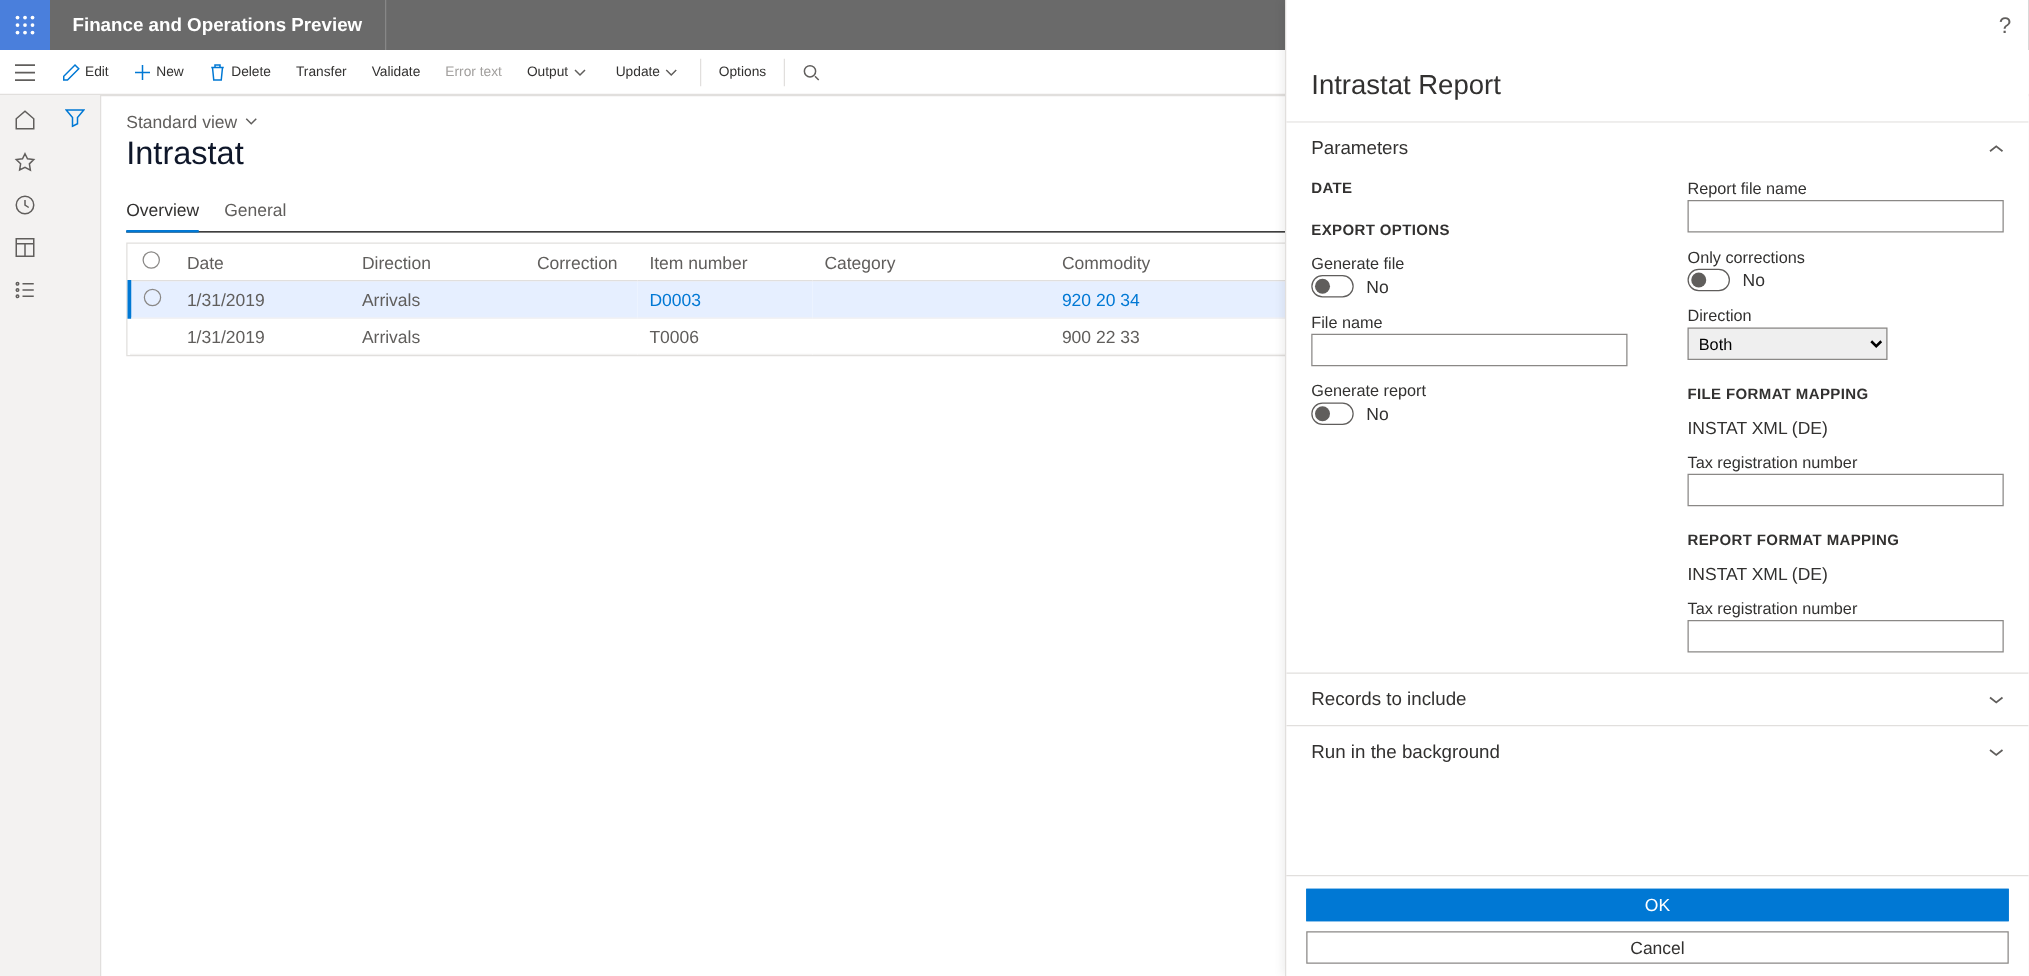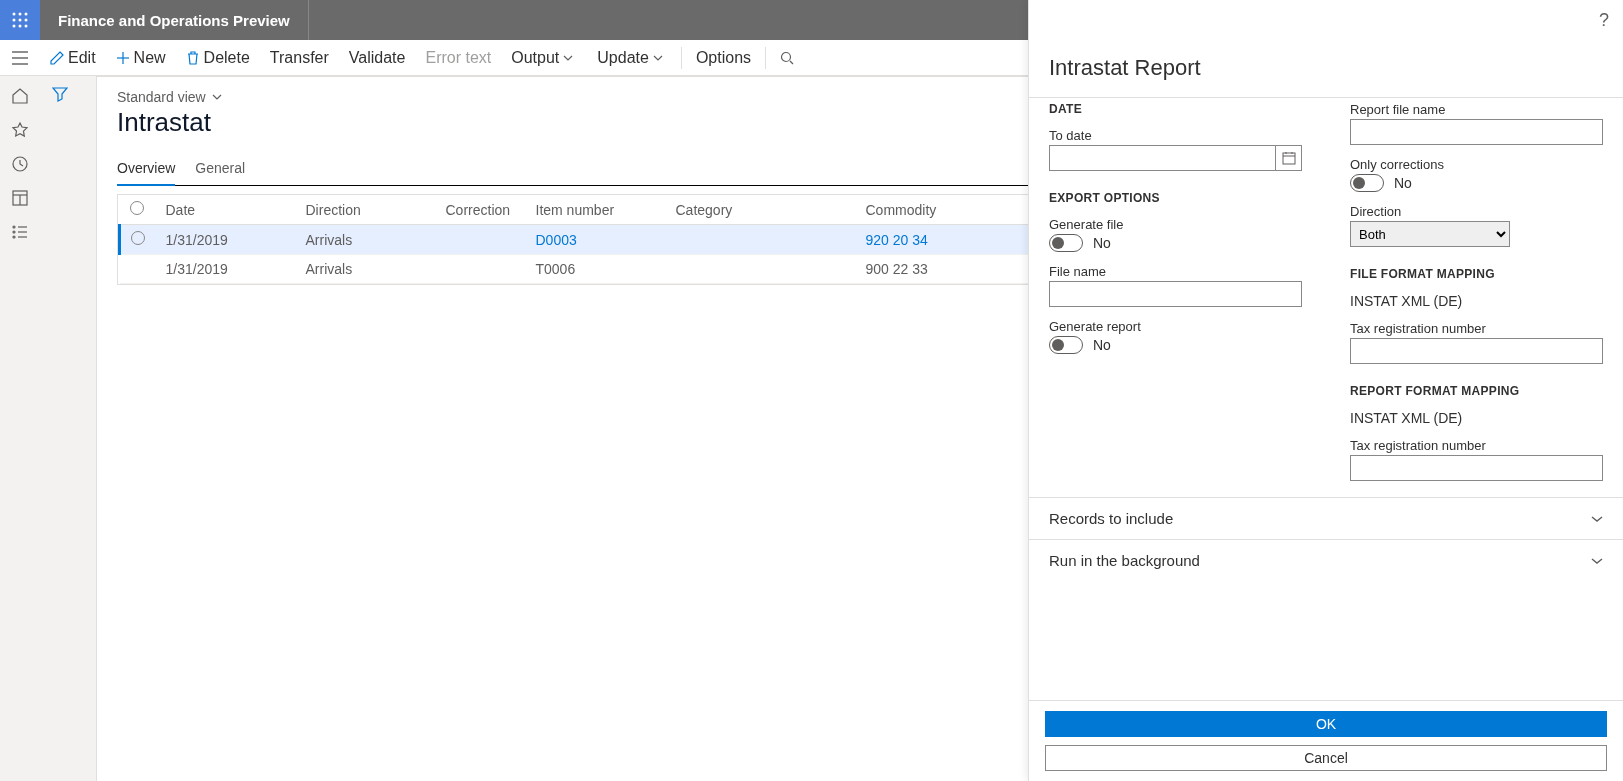--- a/index.html
+++ b/index.html
@@ -7,36 +7,36 @@
 
 
 .topbar { height: 40px; background: #6a6a6a; color: #fff; display: flex; align-items: stretch; }
 .topbar .waffle { width: 40px; background: #4a7fdc; display: flex; align-items: center; justify-content: center; }
 .topbar .waffle svg { width: 16px; height: 16px; }
 .topbar .title { display: flex; align-items: center; padding: 12px 18px; font-size: 15px; font-weight: 600; border-right: 1px solid rgba(255,255,255,0.2); }
 
 
 .actionbar { height: 36px; border-bottom: 1px solid #e1dfdd; display: flex; align-items: center; padding: 0 8px 0 0; }
 .nav-hamburger { width: 40px; height: 36px; display: flex; align-items: center; justify-content: center; color: #605e5c; }
-.actionbar .btn { display: flex; align-items: center; padding: 0 10px; height: 19px; color: #323130; font-size: 16px; cursor: pointer; white-space: nowrap; }
+.actionbar .btn { display: flex; align-items: center; padding: 0 10px; height: 19px; color: #323130; font-size: 11px; cursor: pointer; white-space: nowrap; }
 .actionbar .btn.withicon svg { stroke: #0078d4; }
 .actionbar .btn.disabled { color: #a19f9d; }
 .actionbar .btn svg { margin-right: 4px; }
 .actionbar .sep { width: 1px; height: 22px; background: #e1dfdd; margin: 0 4px; }
 .actionbar .chev { margin-left: 4px; }
 
 
 .leftrail { position: absolute; top: 76px; left: 0; width: 40px; bottom: 0; background: #f3f2f1; display: flex; flex-direction: column; align-items: center; gap: 14px; padding-top: 10px; }
 .leftrail .ricon { width: 20px; height: 20px; color: #605e5c; display: flex; align-items: center; justify-content: center; }
 
 
 .mainwrap { position: absolute; top: 76px; left: 40px; right: 0; bottom: 0; background: #f3f2f1; }
 .filterbar { position: absolute; top: 0; left: 0; width: 40px; height: 100%; display: flex; justify-content: center; padding-top: 10px; }
 .filterbar svg { color: #0078d4; }
-.content { position: absolute; top: 0; left: 40px; right: 0; bottom: 0; background: #fff; padding: 12px 20px 0 20px; border-left: 1px solid #e1dfdd; border-top: 1px solid #e1dfdd; margin-left: 16px; }
+.content { position: absolute; top: 0; left: 40px; right: 0; bottom: 0; background: #fff; padding: 12px 20px 0 20px; border-left: 1px solid #e1dfdd; border-top: 1px solid #e1dfdd; }
 
 .viewname { font-size: 14px; color: #605e5c; display: flex; align-items: center; gap: 6px; margin-bottom: 2px; }
 .pagetitle { font-size: 26px; color: #0f172a; font-weight: 400; margin-bottom: 16px; }
 
 .tabs { display: flex; gap: 20px; border-bottom: 1px solid #000000; }
 .tabs .tab { padding: 6px 0 8px 0; font-size: 14px; color: #605e5c; cursor: pointer; }
 .tabs .tab.active { color: #323130; border-bottom: 2px solid #0078d4; margin-bottom: -1px; }
 
 .gridwrap { margin-top: 8px; border: 1px solid #e1dfdd; }
 table.grid { width: 100%; border-collapse: collapse; }
@@ -247,38 +247,30 @@
       </table>
     </div>
   </div>
 </div>
 
 <div class="rightpanel">
   <div class="help">?</div>
   <div class="hd">Intrastat Report</div>
   <div class="body">
     <div class="section">
+      <div class="sechdr">
+        <span>Parameters</span>
+        <svg class="chev-svg" width="12" height="8" viewBox="0 0 12 8" fill="none" stroke="#605e5c" stroke-width="1.4">
+            <path d="M1 6l5-4 5 4"></path>
+          </svg>
+      </div>
       <div class="content2">
 
         <div class="col">
           <div class="grouplabel">DATE</div>
-          <div>
-            <div class="fieldlabel">To date</div>
-            <div class="inputwrap">
-              <input type="text" style="">
-              <div class="calbtn">
-                  <svg width="14" height="14" viewBox="0 0 14 14" fill="none" stroke="#605e5c" stroke-width="1">
-                    <rect x="1" y="2" width="12" height="11"></rect>
-                    <line x1="1" y1="5" x2="13" y2="5"></line>
-                    <line x1="4" y1="1" x2="4" y2="3"></line>
-                    <line x1="10" y1="1" x2="10" y2="3"></line>
-                  </svg>
-                </div>
-            </div>
-          </div>
           <div class="grouplabel" style="margin-top:8px">EXPORT OPTIONS</div>
           <div>
             <div class="fieldlabel">Generate file</div>
             <div class="toggle">
               <div class="track"></div>
               <span>No</span>
             </div>
           </div>
           <div>
             <div class="fieldlabel">File name</div>

